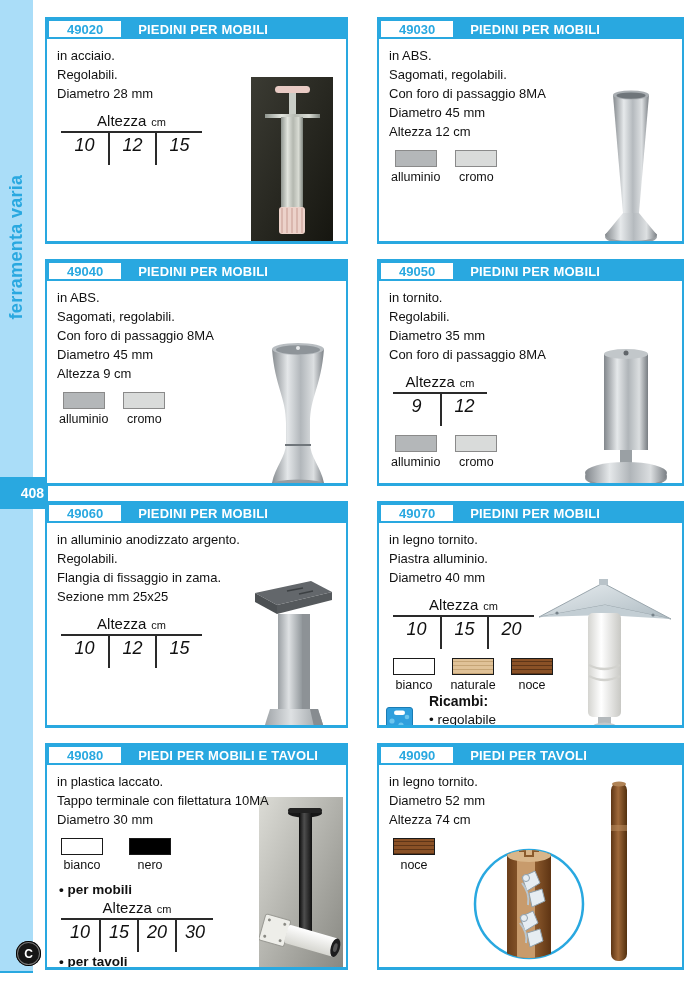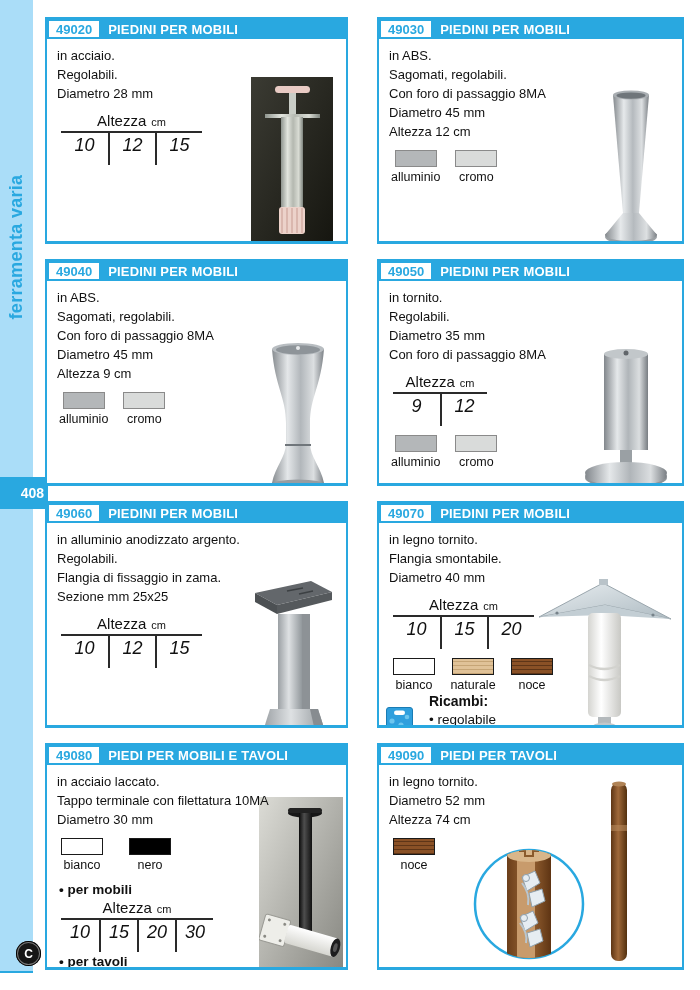--- a/index.html
+++ b/index.html
@@ -19,23 +19,23 @@
   .logo { position:absolute; left:16px; top:941px; width:25px; height:25px; background:#161616;
           color:#fff; border-radius:50%; display:flex; align-items:center; justify-content:center;
           font-weight:bold; font-size:12px; box-shadow:inset 0 0 0 1px #000, inset 0 0 0 2px #777; }
 
   
   .grid { position:absolute; left:45px; top:17px; display:grid;
           grid-template-columns:303px 307px; column-gap:29px; row-gap:15px; grid-auto-rows:227px; }
   .cell { position:relative; border:2px solid #29a8e0; border-bottom-width:3px; background:#fff; overflow:hidden; }
   .hdr { height:20px; background:#29a8e0; display:flex; align-items:stretch; }
   .code { background:#fff; color:#29a8e0; font-weight:bold; font-size:13px; margin:2px 0 2px 2px;
-          padding:0 7px; display:flex; align-items:center; }
+          padding:0 18px; display:flex; align-items:center; }
   .ttl { color:#fff; font-weight:bold; font-size:13px; display:flex; align-items:center;
-         margin-left:9px; letter-spacing:.2px; white-space:nowrap; }
+         margin-left:17px; letter-spacing:.2px; white-space:nowrap; }
   .bodyc { position:relative; padding:7px 0 16px 10px; height:161px; }
   .desc div { font-size:13px; line-height:19px; white-space:nowrap; position:relative; z-index:2; }
 
   
   .alt { display:inline-block; margin:9px 0 0 4px; text-align:center; position:relative; z-index:2; }
   .alt-head { font-size:15px; padding:0 6px 2px; }
   .alt-head .unit { font-size:11px; margin-left:5px; }
   .alt-vals { display:flex; border-top:2px solid #2a2a2a; }
   .alt-val { width:47px; font-size:18px; padding:2px 0 9px;font-style:italic; }
   .alt-val + .alt-val { border-left:2px solid #2a2a2a; }
@@ -293,21 +293,21 @@
     </section>
 
     <section class="cell">
       <header class="hdr">
         <span class="code">49070</span>
         <span class="ttl">PIEDINI PER MOBILI</span>
       </header>
       <div class="bodyc">
         <div class="desc">
           <div>in legno tornito.</div>
-          <div>Flangia smontabile.</div>
+          <div>Piastra alluminio.</div>
           <div>Diametro 40 mm</div>
         </div>
         <div class="alt">
           <div class="alt-head"><span>Altezza</span><span class="unit">cm</span></div>
           <div class="alt-vals">
             <div class="alt-val">10</div>
             <div class="alt-val">15</div>
             <div class="alt-val">20</div>
           </div>
         </div>
@@ -365,21 +365,21 @@
       </div>
     </section>
 
     <section class="cell">
       <header class="hdr">
         <span class="code">49080</span>
         <span class="ttl">PIEDI PER MOBILI E TAVOLI</span>
       </header>
       <div class="bodyc">
         <div class="desc">
-          <div>in acciaio laccato.</div>
+          <div>in plastica laccato.</div>
           <div>Tappo terminale con filettatura 10MA</div>
           <div>Diametro 30 mm</div>
         </div>
         <div class="swatches" style="gap:22px;">
           <div class="swatch sw-dark">
               <div class="sw-box" style="background-color: rgb(255, 255, 255);"></div>
               <div>bianco</div>
             </div>
           <div class="swatch sw-dark">
               <div class="sw-box" style="background-color: rgb(0, 0, 0);"></div>

